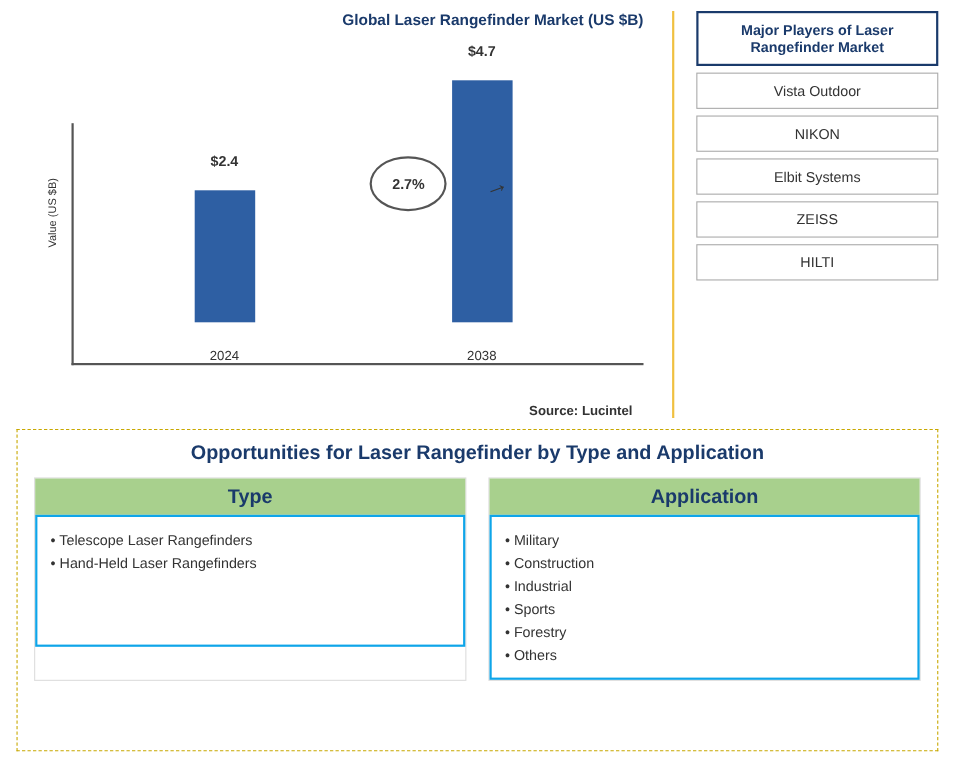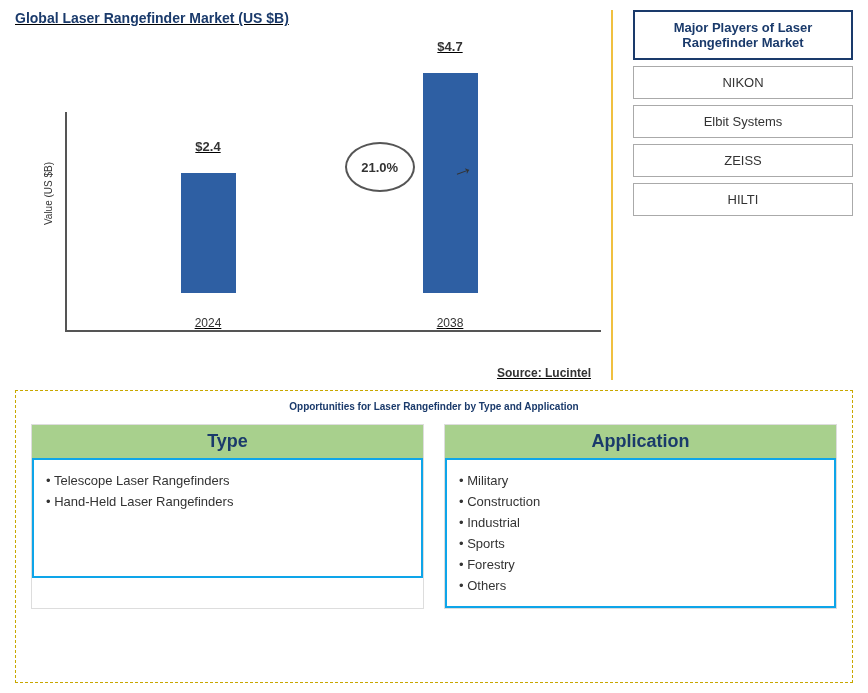--- a/index.html
+++ b/index.html
@@ -21,25 +21,24 @@
       gap: 10px;
       flex: 0 0 auto;
       height: 370px;
     }
 
     
     .chart-area {
       flex: 1;
       display: flex;
       flex-direction: column;
-      align-items: flex-start;
+      align-items: flex-end;
       position: relative;
       border-right: 2px solid #f0c040;
-      padding-right: 10px;
-      text-decoration: underline;
+      padding-right: 26px;
     }
 
     .chart-title {
       font-size: 14px;
       font-weight: bold;
       color: #1a3a6b;
       margin-bottom: 8px;
       text-align: center;
     }
 
@@ -158,21 +157,21 @@
 
     
     .bottom-section {
       border: 1px dashed #c8a800;
       margin-top: 10px;
       padding: 10px 15px;
       flex: 1;
     }
 
     .bottom-title {
-      font-size: 10px;
+      font-size: 18px;
       font-weight: bold;
       color: #1a3a6b;
       text-align: center;
       margin-bottom: 12px;
     }
 
     .bottom-columns {
       display: flex;
       flex-direction: row;
       gap: 20px;
@@ -237,21 +236,21 @@
 
     <div class="chart-container" style="position:relative;">
 
       <div class="y-axis-wrapper">
         <span class="y-axis-text">Value (US $B)</span>
       </div>
 
       <div class="bars-area">
 
         <div class="cagr-bubble">
-          <span>21.0%</span>
+          <span>2.7%</span>
         </div>
 
         <div class="cagr-arrow">→</div>
 
         <div class="bar-group">
           <span class="bar-value">$2.4</span>
           <div class="bar" style="height:120px;"></div>
           <span class="bar-label">2024</span>
         </div>
 
@@ -262,20 +261,21 @@
         </div>
 
       </div>
     </div>
 
     <div class="source-text">Source: Lucintel</div>
   </div>
 
   <div class="players-area">
     <div class="players-title">Major Players of Laser Rangefinder Market</div>
+    <div class="player-item">Vista Outdoor</div>
     <div class="player-item">NIKON</div>
     <div class="player-item">Elbit Systems</div>
     <div class="player-item">ZEISS</div>
     <div class="player-item">HILTI</div>
   </div>
 
 </div>
 
 <div class="bottom-section">
   <div class="bottom-title">Opportunities for Laser Rangefinder by Type and Application</div>

